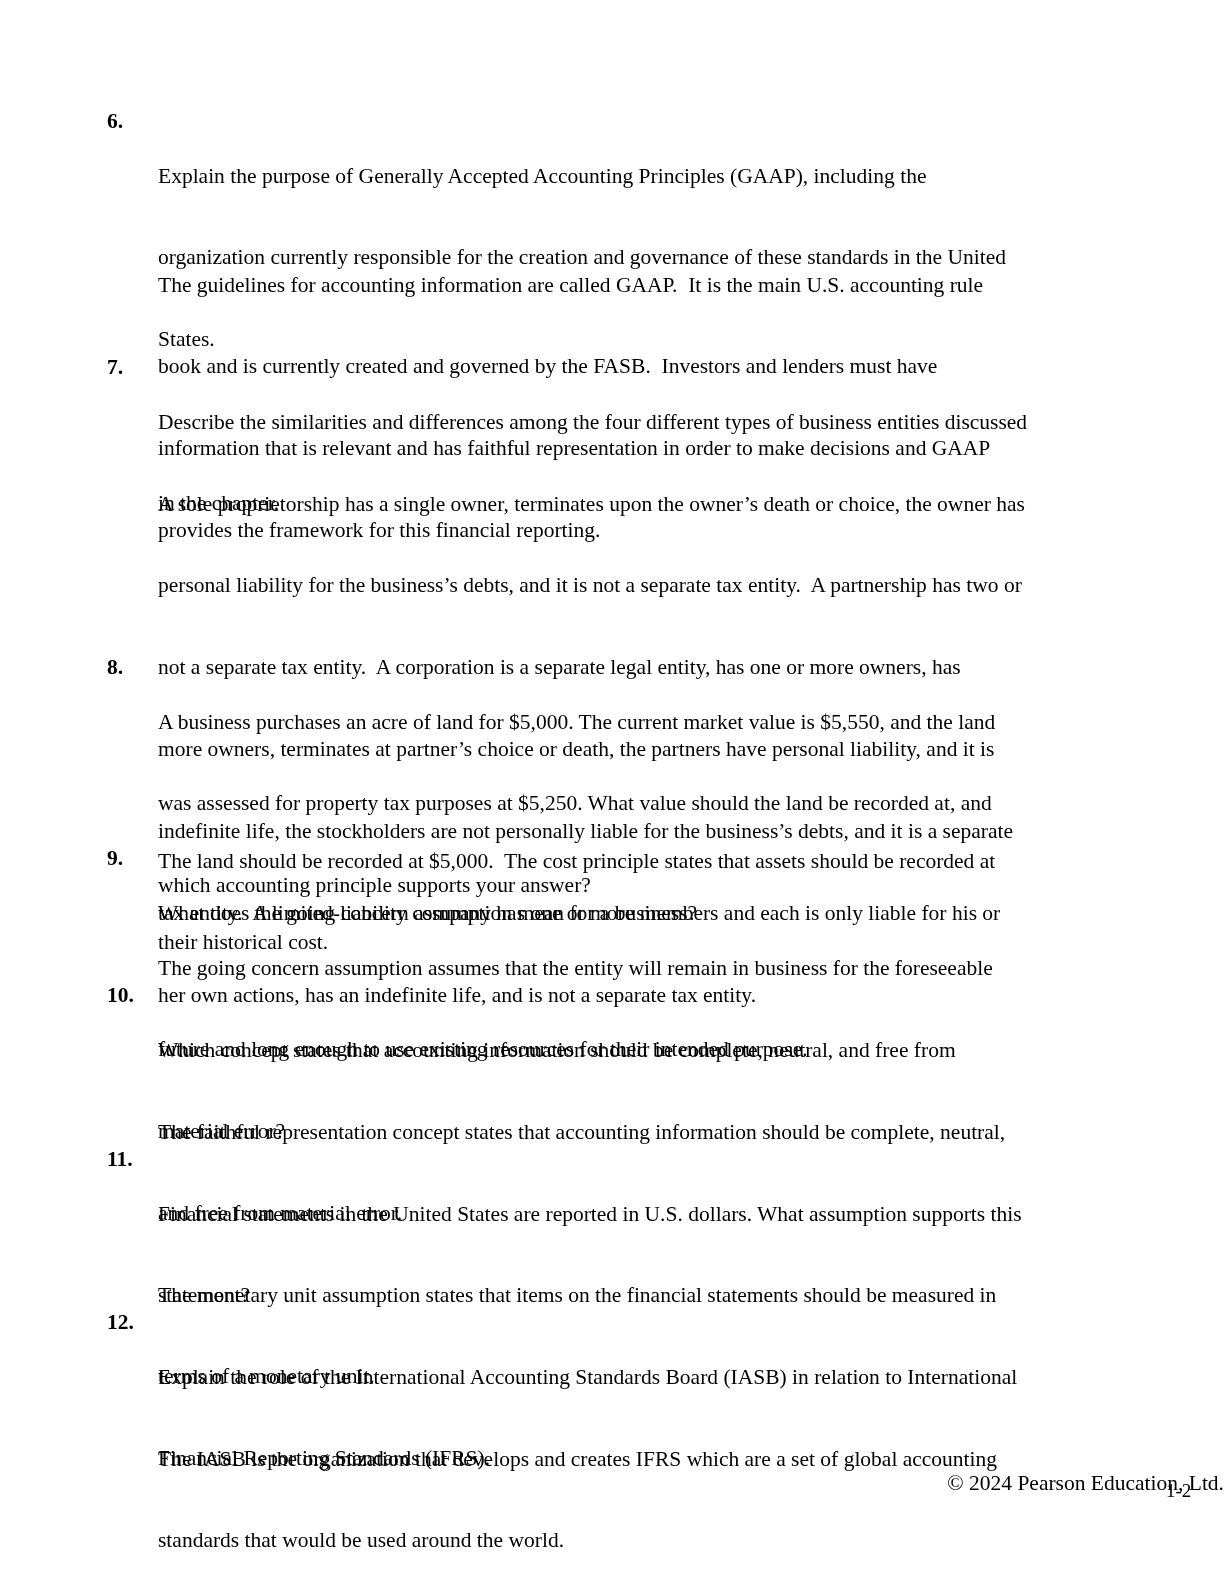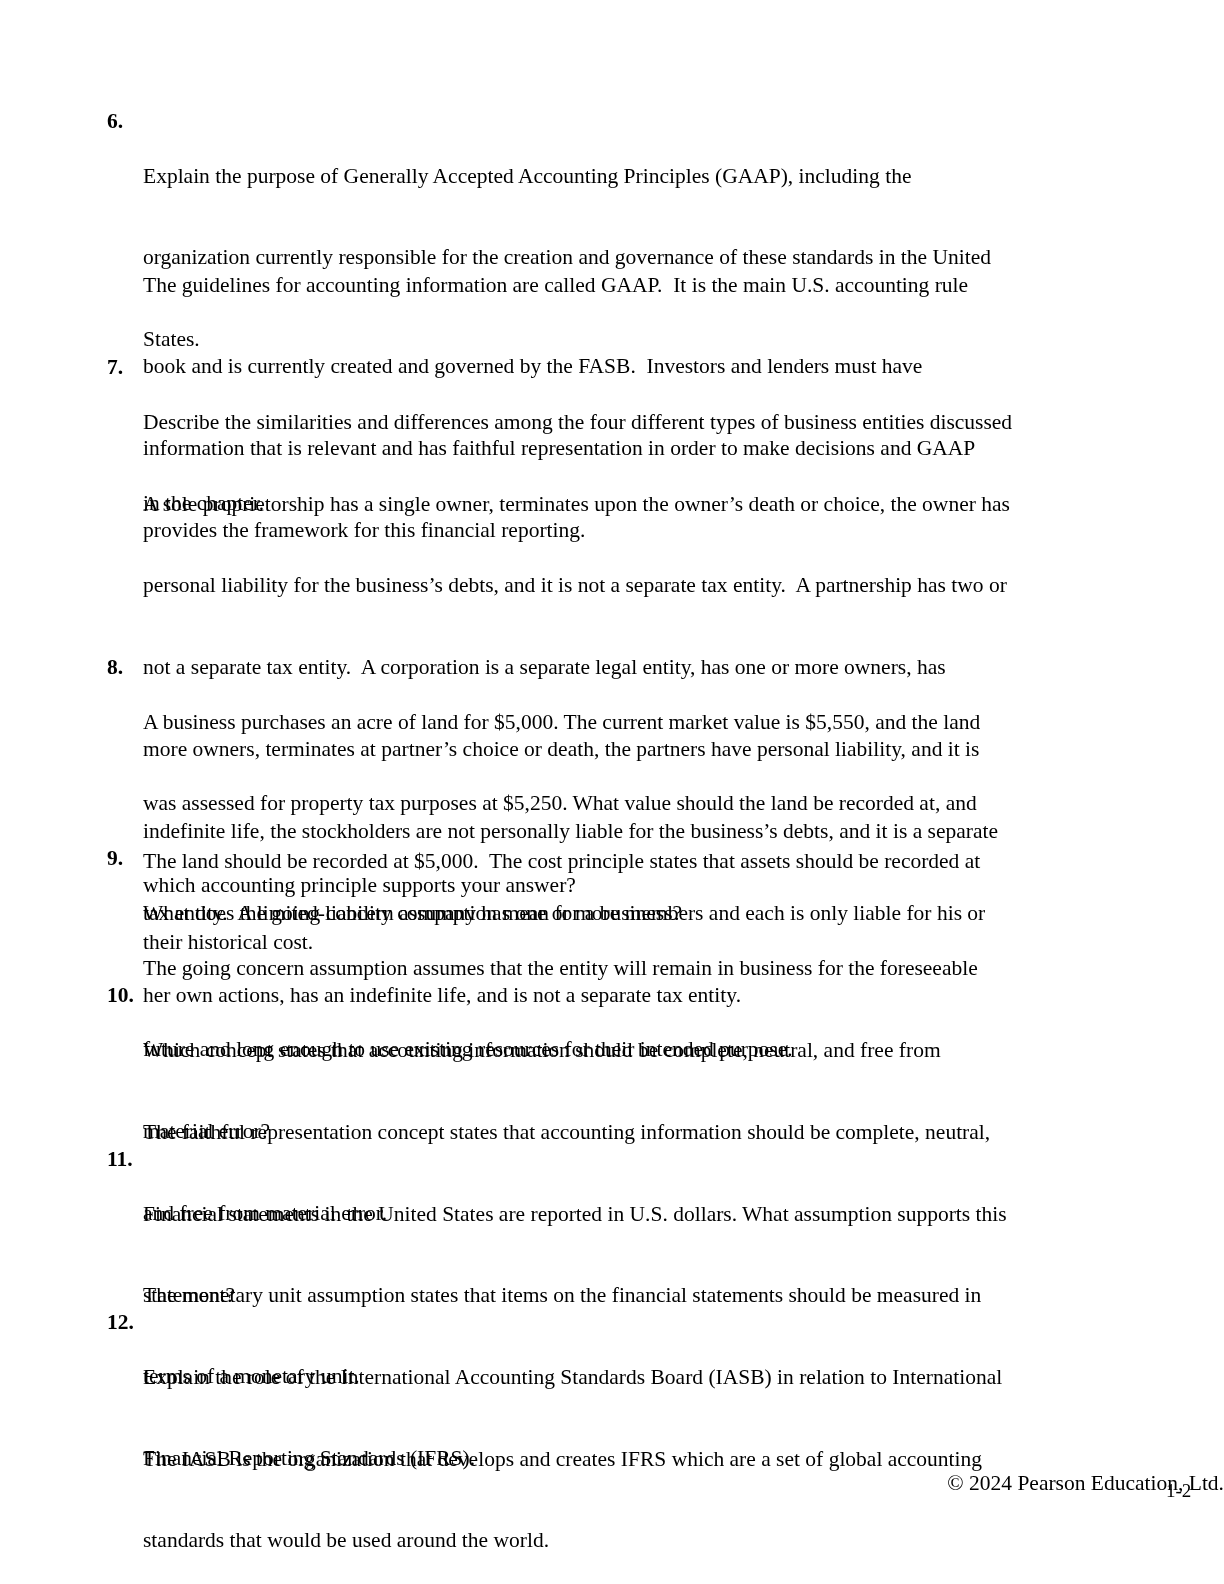--- a/index.html
+++ b/index.html
@@ -1,21 +1,21 @@
 <!DOCTYPE html>
 <html><head>
 <meta charset="utf-8">
 <style>
   html, body { margin: 0; padding: 0; background: #ffffff; }
   body { width: 1224px; height: 1584px; position: relative; overflow: hidden;
          font-family: "Liberation Serif", serif; color: #000; }
   .page { position: absolute; left: 0; top: 0; width: 1224px; height: 1584px; }
   .qnum { position: absolute; left: 107px; font-weight: bold; font-size: 21.5px; line-height: 27.3px; }
   .block { position: absolute; left: 143px; font-size: 21.5px; line-height: 27.3px; white-space: pre; }
-  .line { display: block; height: 27.3px; }
+  .line { display: block; height: 27.3px; margin-left: 15px; }
   .footer { position: absolute; top: 1471px; left: 0; width: 1224px; text-align: right; font-size: 21.5px; }
   .pagenum { position: absolute; top: 1480px; left: 1166px; font-size: 19px; }
 </style>
 </head>
 <body>
 
 <div class="page">
 
   <div class="qnum" style="top:108px">6.</div>
   <div class="block" style="top:108px">

